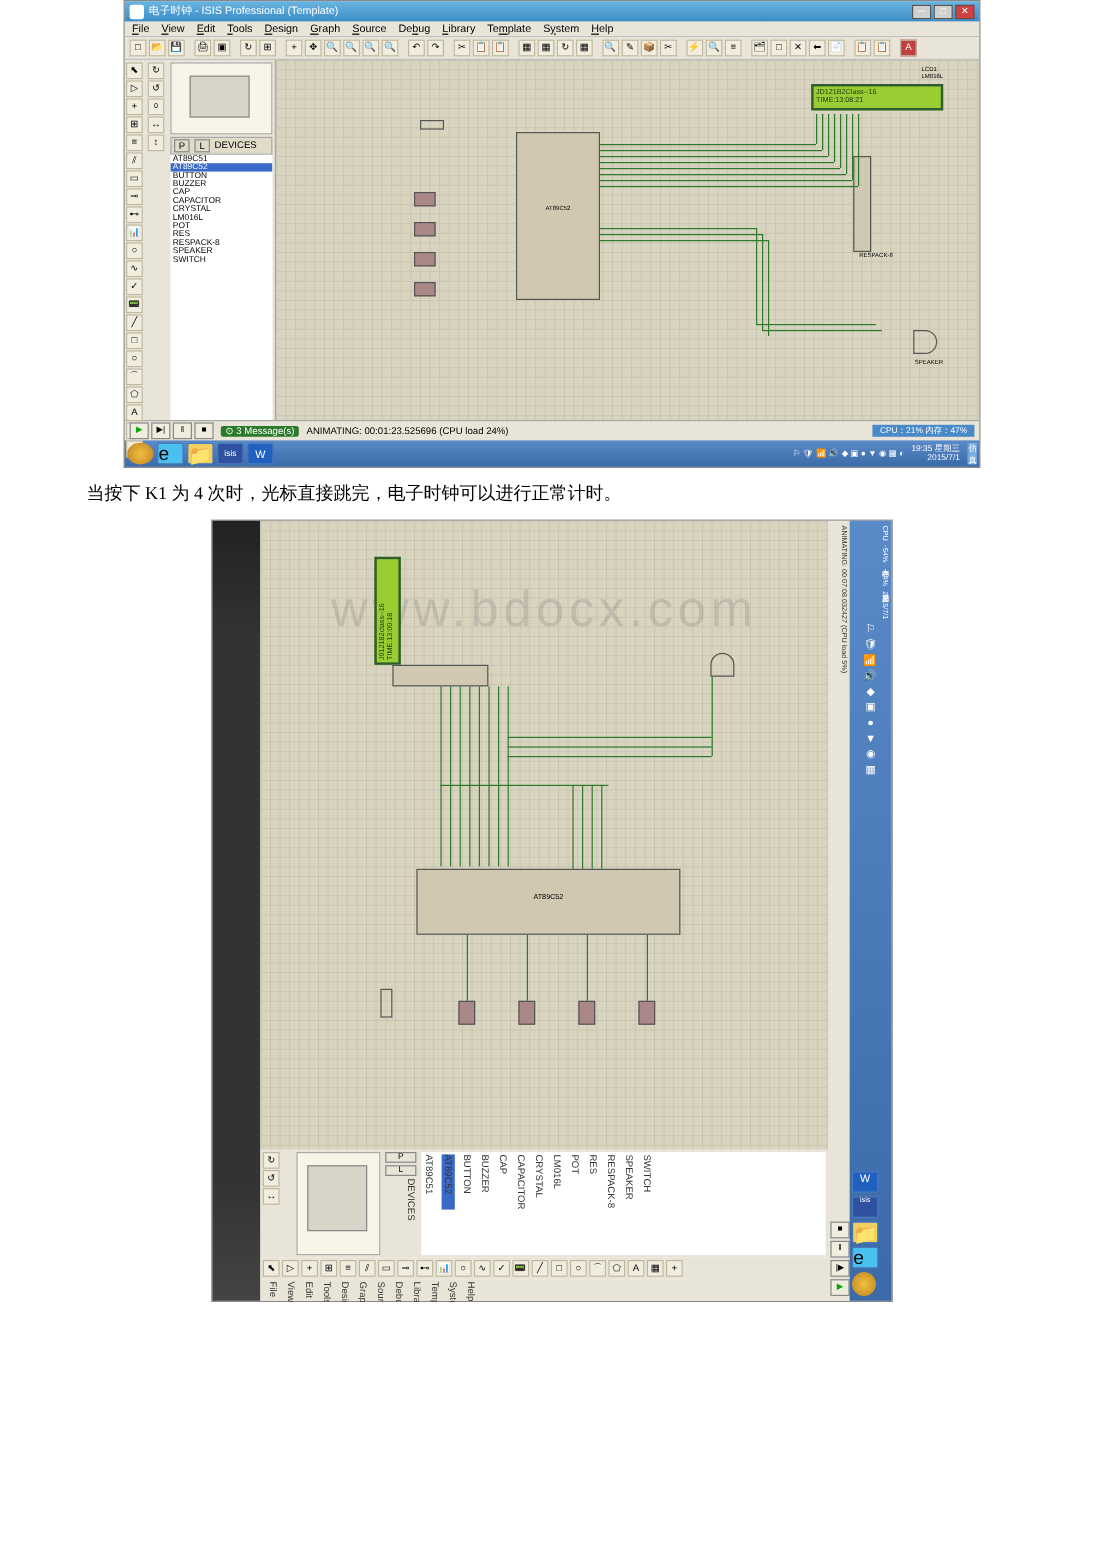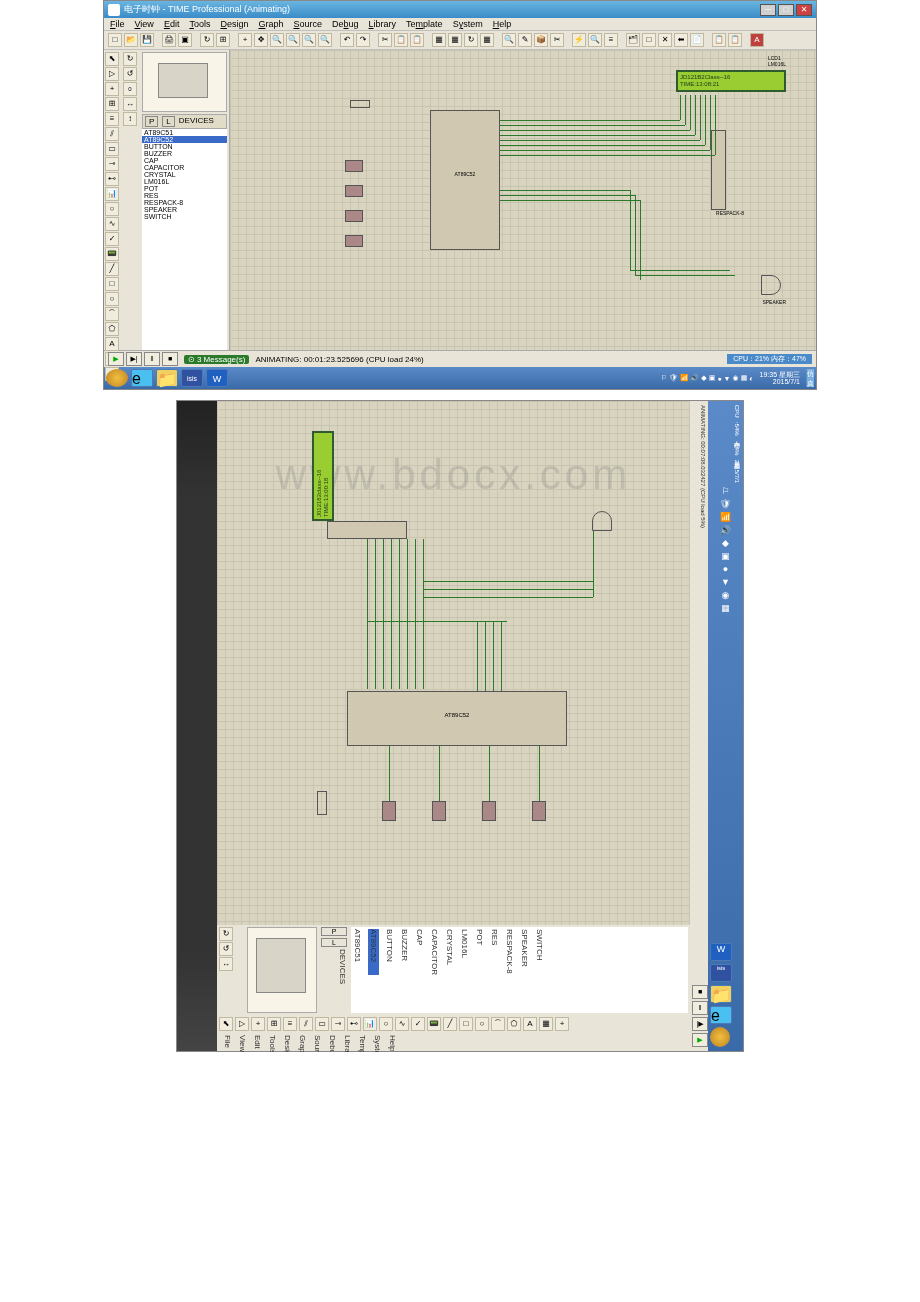--- a/index.html
+++ b/index.html
@@ -274,21 +274,21 @@
 </head>
 <body>
 
 <div class="page">
 
   <div class="sim-window">
 
     <div class="title-bar">
       <div class="title-bar-text">
         <span class="title-bar-icon"></span>
-        <span>电子时钟 - TIME Professional (Animating)</span>
+        <span>电子时钟 - ISIS Professional (Template)</span>
       </div>
       <div class="window-controls">
         <span class="win-min">─</span>
         <span class="win-max">□</span>
         <span class="win-close">✕</span>
       </div>
     </div>
 
     <div class="menu-bar">
       <span><u>F</u>ile</span>
@@ -502,20 +502,21 @@
         <span>◐</span>
         <div class="tray-time">
           <div><span>19:35</span> <span>星期三</span></div>
           <div>2015/7/1</div>
         </div>
         <span style="width:8px;height:18px;background:#7ab0e0;border-left:1px solid #5a90c0">仿真中</span>
       </div>
     </div>
   </div>
 
+  <div class="caption">当按下 K1 为 4 次时，光标直接跳完，电子时钟可以进行正常计时。</div>
 
   <div class="sim-window-portrait">
     <div class="portrait-body">
 
       <div class="portrait-left"></div>
 
       <div class="portrait-canvas-wrap">
         <div class="portrait-canvas">
           <div class="watermark">www.bdocx.com</div>
 

